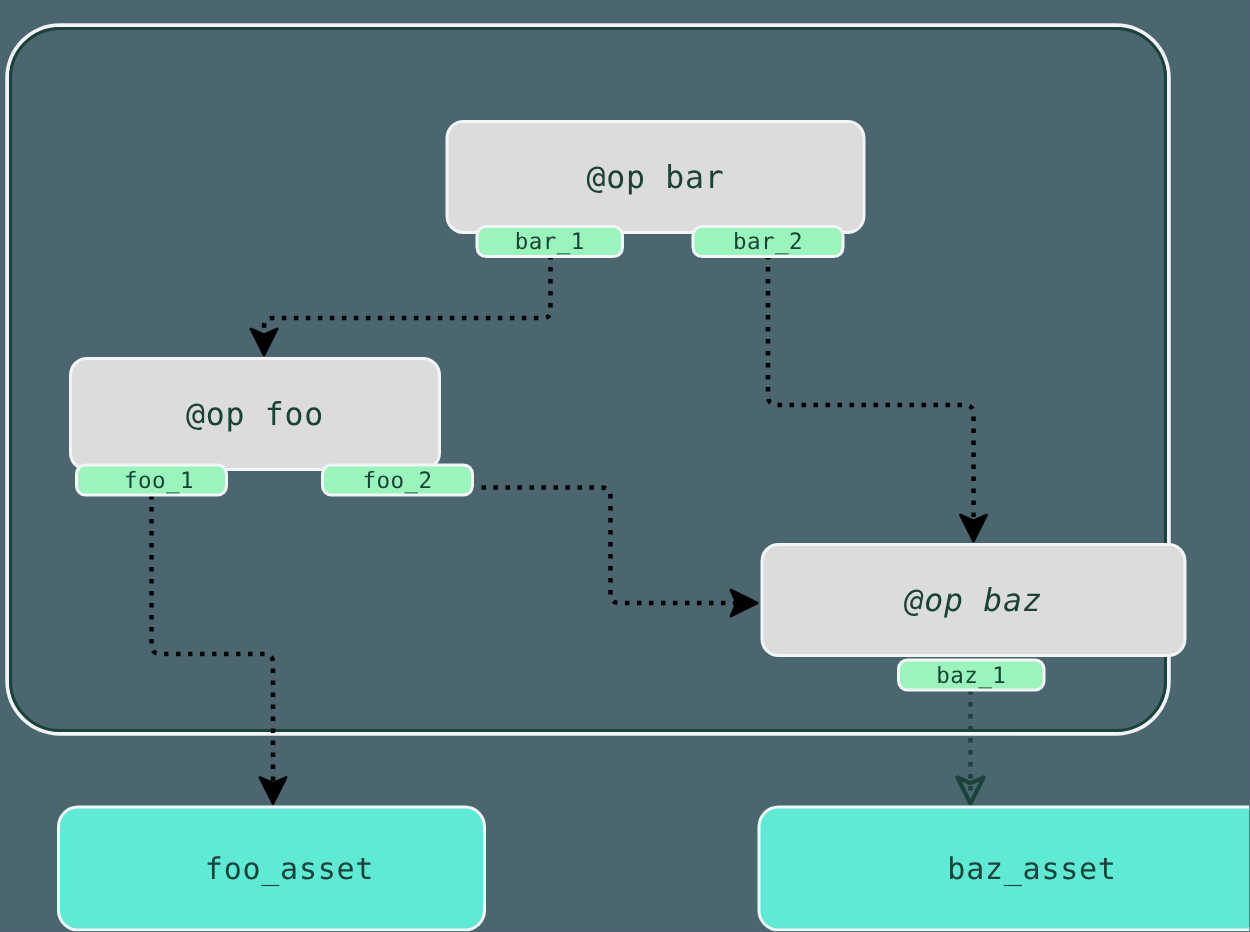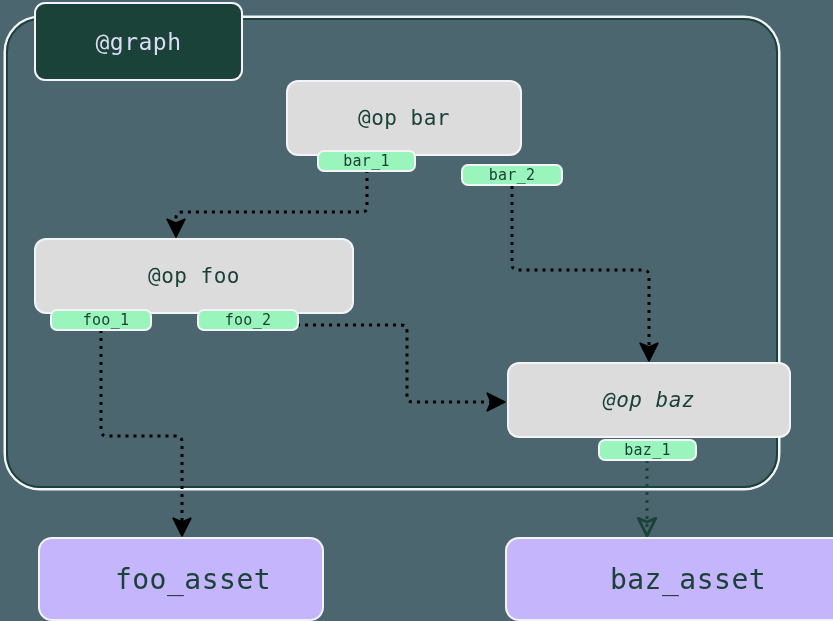--- a/index.html
+++ b/index.html
@@ -91,28 +91,28 @@
     justify-content: center;
     color: #1b4238;
     font-size: 15px;
     box-sizing: border-box;
     letter-spacing: .3px;
   }
 
   
   .asset-node {
     position: absolute;
-    background: #c4b5fd;
+    background: #5eead4;
     border-radius: 12px;
     box-shadow: 0 0 0 2px #f2f4f7;
     display: flex;
     align-items: center;
     justify-content: center;
     color: #1b4238;
-    font-size: 28px;
+    font-size: 20px;
     box-sizing: border-box;
     letter-spacing: .5px;
     padding-left: 24px;
   }
 </style>
 </head>
 <body>
 
 <div id="canvas">
 
@@ -129,35 +129,32 @@
     </defs>
     <g id="edge-paths">
         <path d="M 367,170 L 367,207 Q 367,212 362,212 L 182,212 Q 176,212 176,218 L 176,228" fill="none" stroke="#000000" stroke-width="3" stroke-linecap="butt" stroke-dasharray="3 5" marker-end="url(#arrow-solid)"></path>
         <path d="M 512,170 L 512,264 Q 512,270 518,270 L 643,270 Q 649,270 649,276 L 649,352" fill="none" stroke="#000000" stroke-width="3" stroke-linecap="butt" stroke-dasharray="3 5" marker-end="url(#arrow-solid)"></path>
         <path d="M 297,325 L 401,325 Q 407,325 407,331 L 407,396 Q 407,402 413,402 L 496,402" fill="none" stroke="#000000" stroke-width="3" stroke-linecap="butt" stroke-dasharray="3 5" marker-end="url(#arrow-solid)"></path>
         <path d="M 101,330 L 101,430 Q 101,436 107,436 L 176,436 Q 182,436 182,442 L 182,527" fill="none" stroke="#000000" stroke-width="3" stroke-linecap="butt" stroke-dasharray="3 5" marker-end="url(#arrow-solid)"></path>
         <path d="M 647,452 L 647,527" fill="none" stroke="#1b4238" stroke-width="3" stroke-linecap="butt" stroke-dasharray="3 5" marker-end="url(#arrow-hollow)"></path>
       </g>
   </svg>
 
-  <div class="graph-label">
-    <span>@graph</span>
-  </div>
 
   <div id="nodes">
-      <div class="op-node" style="left: 288px; top: 82px; width: 232px; height: 72px;">
+      <div class="op-node" style="left: 299px; top: 82px; width: 276px; height: 72px;">
         <div class="op-title">@op bar</div>
       </div>
       <div class="port" style="left: 319px; top: 152px; width: 95px;">bar_1</div>
-      <div class="port" style="left: 463px; top: 152px; width: 98px; margin-top: 14px;">bar_2</div>
-      <div class="op-node" style="left: 36px; top: 240px; width: 316px; height: 72px;">
+      <div class="port" style="left: 463px; top: 152px; width: 98px;">bar_2</div>
+      <div class="op-node" style="left: 48px; top: 240px; width: 244px; height: 72px;">
         <div class="op-title">@op foo</div>
       </div>
       <div class="port" style="left: 52px; top: 311px; width: 98px; padding-left: 10px;">foo_1</div>
-      <div class="port" style="left: 199px; top: 311px; width: 98px;">foo_2</div>
+      <div class="port" style="left: 216px; top: 311px; width: 98px;">foo_2</div>
       <div class="op-node" style="left: 509px; top: 364px; width: 280px; height: 72px; font-style: italic;">
         <div class="op-title">@op baz</div>
       </div>
       <div class="port" style="left: 600px; top: 441px; width: 95px;">baz_1</div>
       <div class="asset-node" style="left: 40px; top: 539px; width: 282px; height: 80px;">foo_asset</div>
       <div class="asset-node" style="left: 507px; top: 539px; width: 338px; height: 80px;">baz_asset</div>
     </div>
 
 </div>
 

